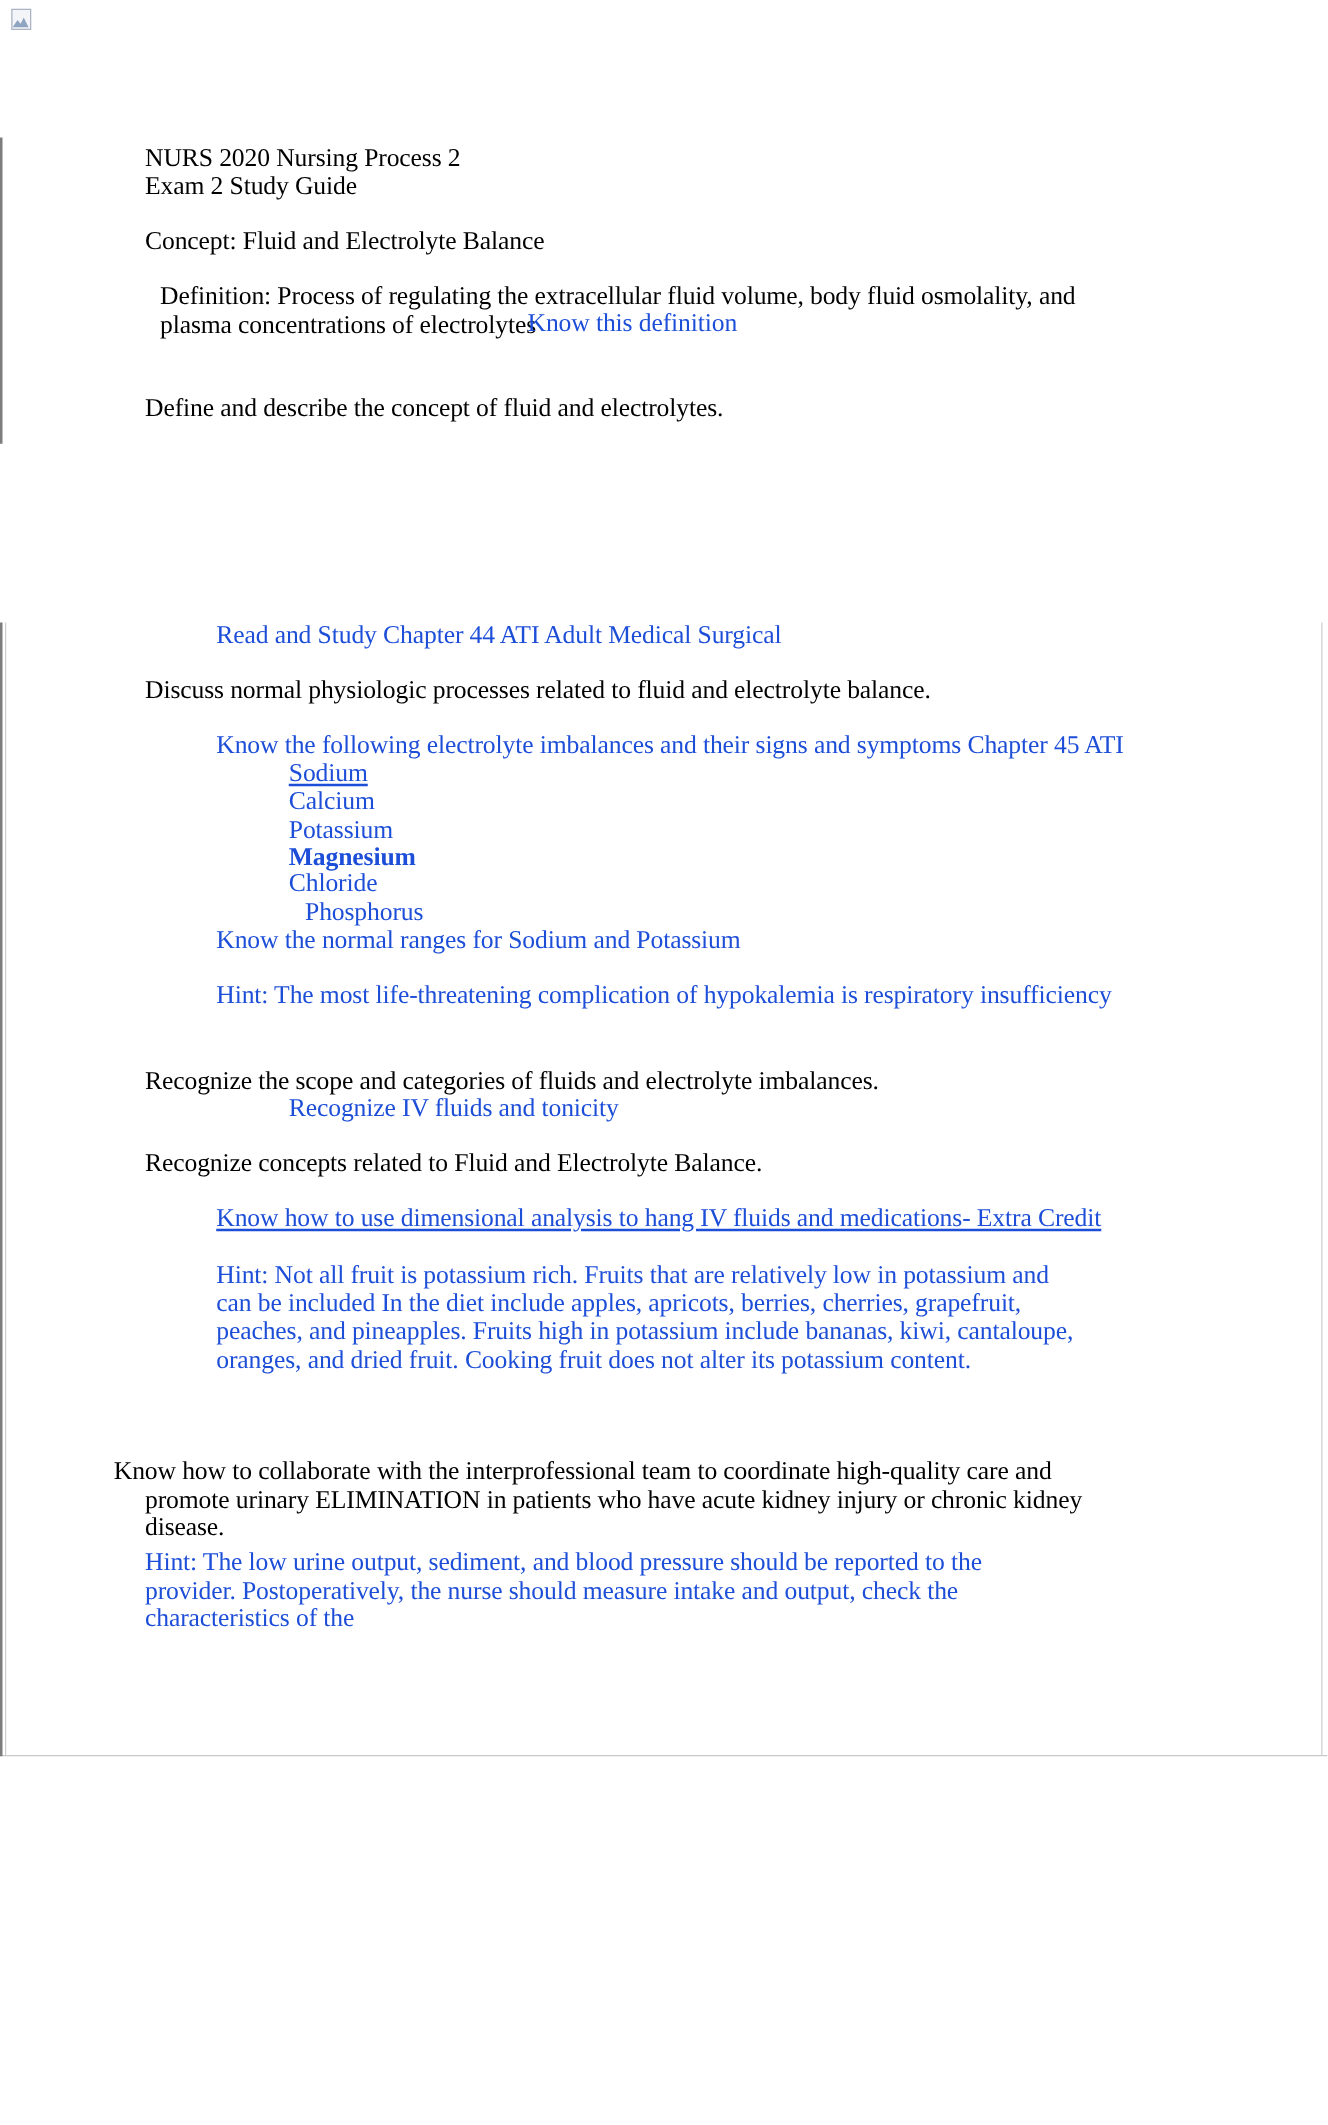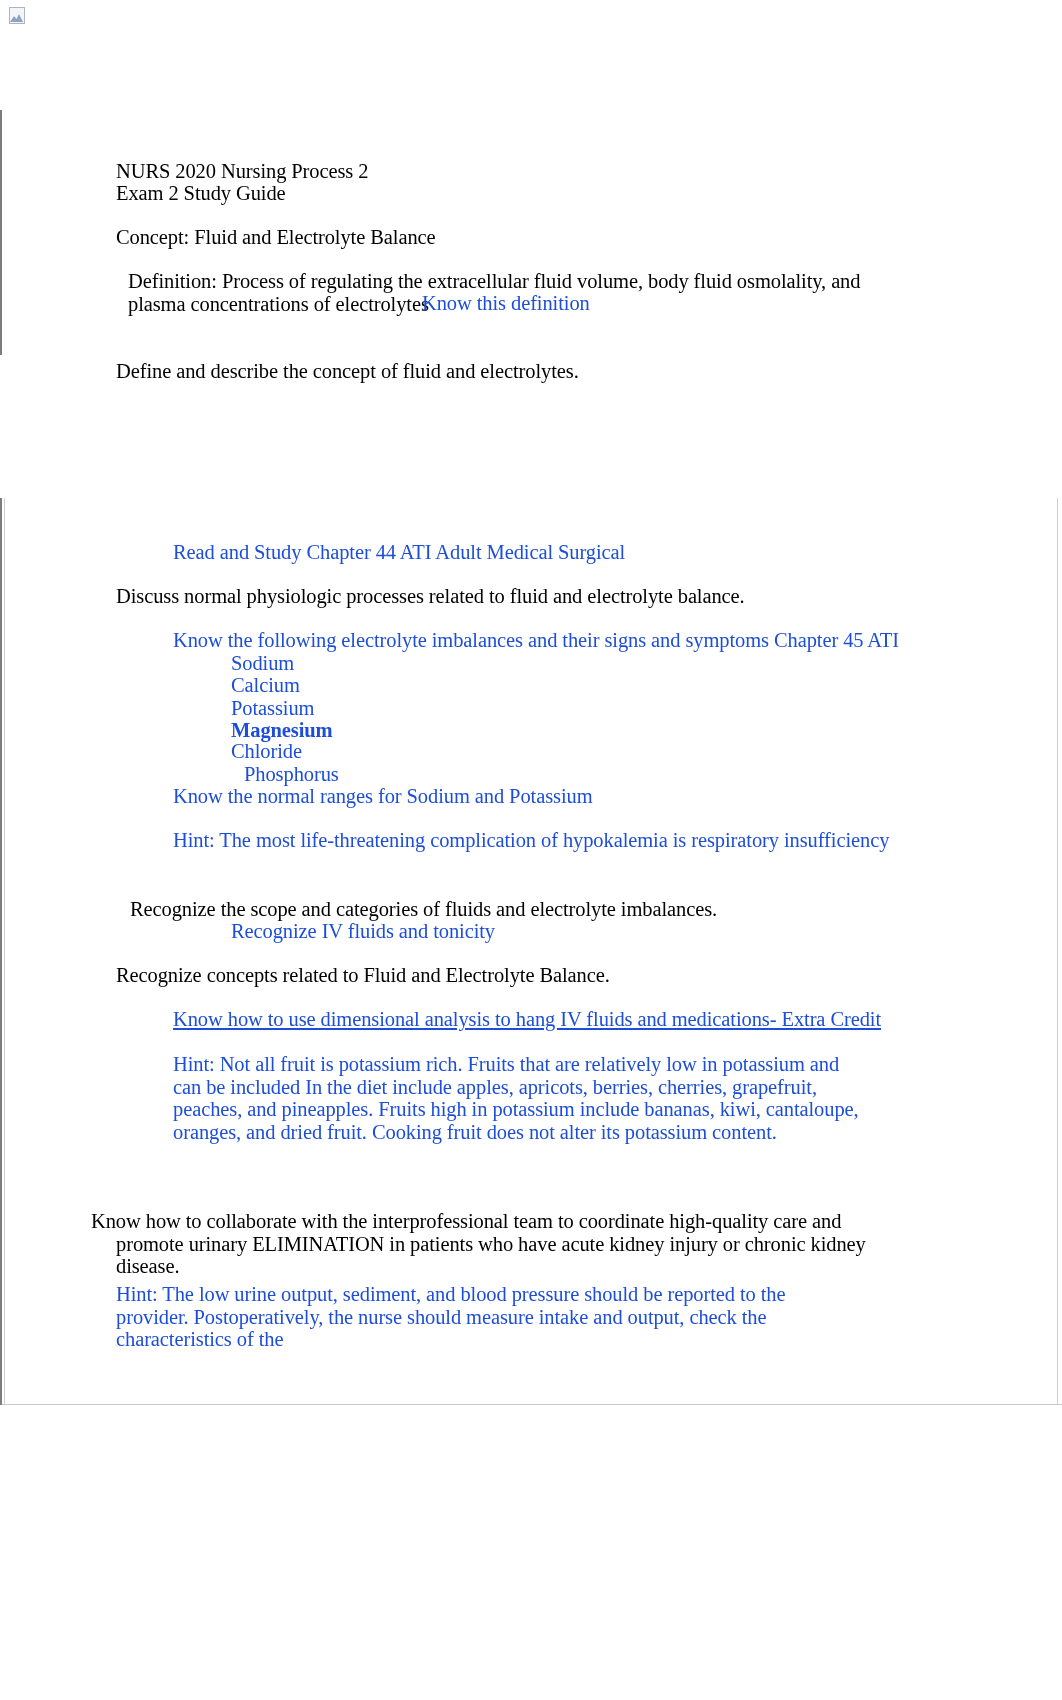--- a/index.html
+++ b/index.html
@@ -84,21 +84,20 @@
     background: #7d7d7d;
   }
 
   
   .txt {
     position: absolute;
     font-size: 20.5px;
     line-height: 22.5px;
     white-space: pre-wrap;
     letter-spacing: -0.1px;
-    margin-top: 44px;
   }
   .black { color: #000000; }
   .red   { color: #1d4ed8; }
 </style>
 </head>
 <body>
 
 <div class="page-sheet"></div>
 <div class="page-left-rule"></div>
 <div class="page-right-rule"></div>
@@ -126,32 +125,32 @@
 <div class="txt red" style="left:422px; top:248px; width:460px;">Know this definition</div>
 
 <div class="txt black" style="left:116px; top:316px; width:820px;">Define and describe the concept of fluid and electrolytes.</div>
 
 <div class="txt red" style="left:173px; top:497px; width:760px;">Read and Study Chapter 44 ATI Adult Medical Surgical</div>
 
 <div class="txt black" style="left:116px; top:541px; width:830px;">Discuss normal physiologic processes related to fluid and electrolyte balance.</div>
 
 <div class="txt red" style="left:173px; top:585px; width:800px;">Know the following electrolyte imbalances and their signs and symptoms Chapter 45 ATI</div>
 
-<div class="txt red" style="left:231px; top:608px; width:400px;">Sodium</div>
+<div class="txt red" style="left:231px; top:608px; width:400px;text-decoration:underline;">Sodium</div>
 <div class="txt red" style="left:231px; top:630px; width:400px;">Calcium</div>
 <div class="txt red" style="left:231px; top:653px; width:400px;">Potassium</div>
 <div class="txt red" style="left:231px; top:675px; width:400px;font-weight:bold;">Magnesium</div>
 <div class="txt red" style="left:231px; top:696px; width:400px;">Chloride</div>
 <div class="txt red" style="left:244px; top:719px; width:400px;">Phosphorus</div>
 
 <div class="txt red" style="left:173px; top:741px; width:760px;">Know the normal ranges for Sodium and Potassium</div>
 
 <div class="txt red" style="left:173px; top:785px; width:800px;">Hint: The most life-threatening complication of hypokalemia is respiratory insufficiency</div>
 
-<div class="txt black" style="left:130px; top:854px; width:830px;">Recognize the scope and categories of fluids and electrolyte imbalances.</div>
+<div class="txt black" style="left:116px; top:854px; width:830px;">Recognize the scope and categories of fluids and electrolyte imbalances.</div>
 <div class="txt red" style="left:231px; top:876px; width:700px;">Recognize IV fluids and tonicity</div>
 
 <div class="txt black" style="left:116px; top:920px; width:830px;">Recognize concepts related to Fluid and Electrolyte Balance.</div>
 
 <div class="txt red" style="left:173px; top:964px; width:800px;text-decoration:underline;">Know how to use dimensional analysis to hang IV fluids and medications- Extra Credit</div>
 
 <div class="txt red" style="left:173px; top:1009px; width:697px;">Hint: Not all fruit is potassium rich. Fruits that are relatively low in potassium and can be included In the diet include apples, apricots, berries, cherries, grapefruit, peaches, and pineapples. Fruits high in potassium include bananas, kiwi, cantaloupe, oranges, and dried fruit. Cooking fruit does not alter its potassium content.</div>
 
 <div class="txt black" style="left:91px; top:1166px; width:760px; text-indent:0; padding-left:25px; text-indent:-25px;">Know how to collaborate with the interprofessional team to coordinate high-quality care and promote urinary ELIMINATION in patients who have acute kidney injury or chronic kidney disease.</div>
 

